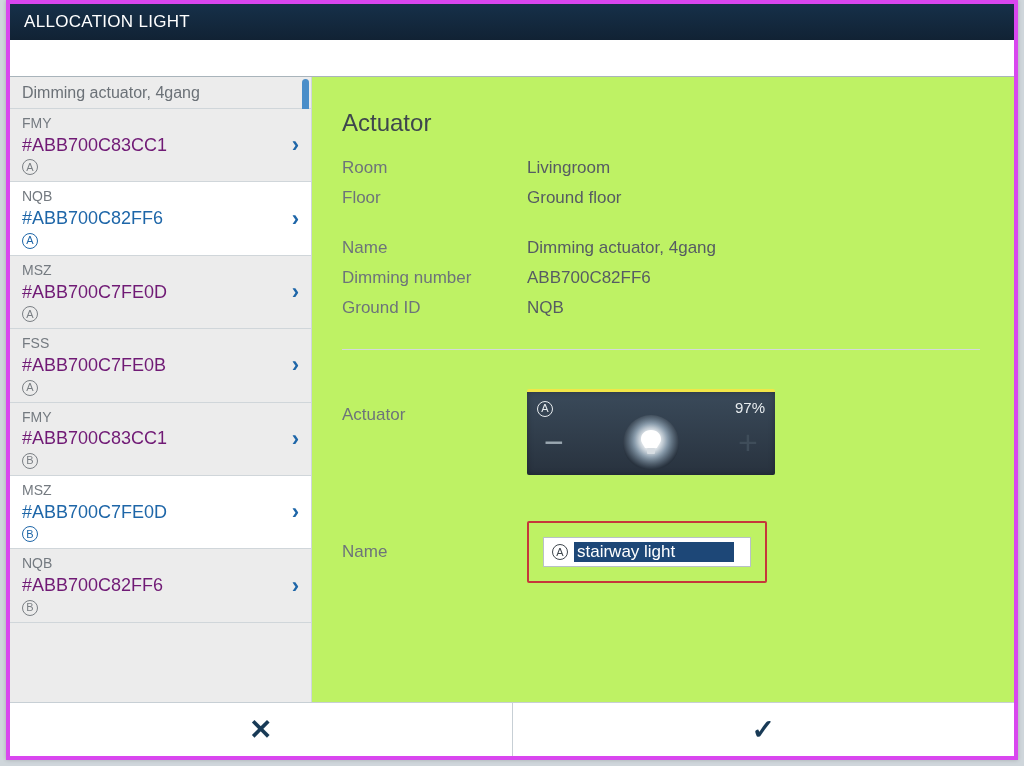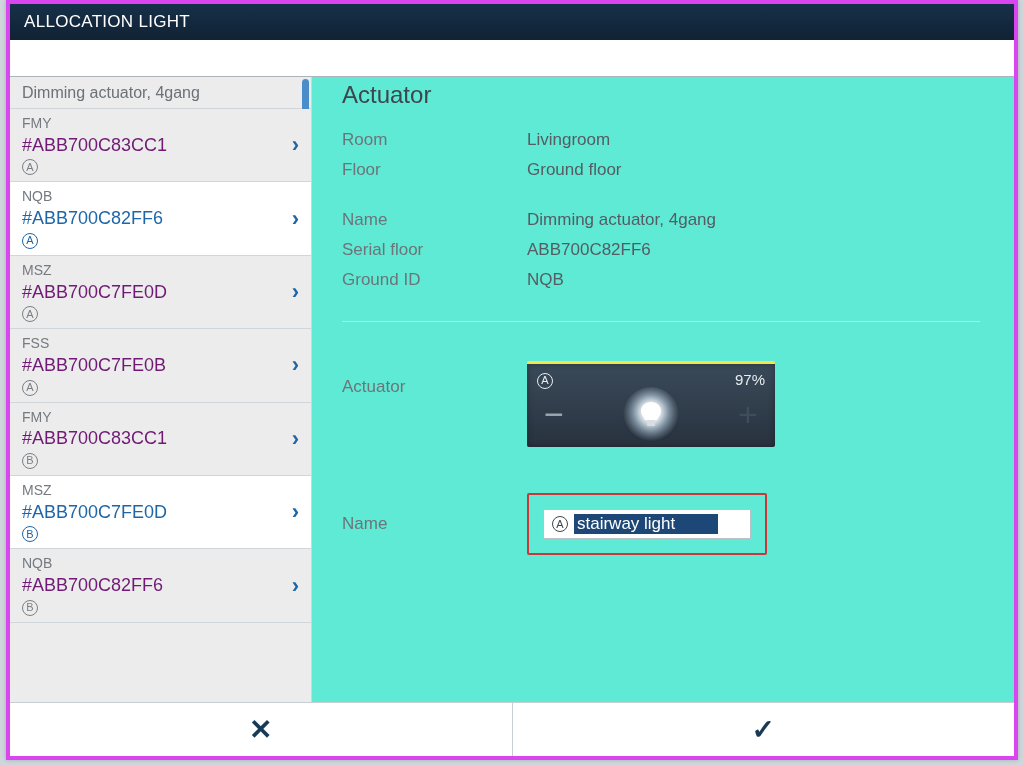--- a/index.html
+++ b/index.html
@@ -83,23 +83,23 @@
   }
   .scroll-indicator {
     position: absolute;
     right: 2px; top: 2px;
     width: 7px; height: 120px;
     background: #4a8ec9;
     border-radius: 4px;
   }
   .main {
     flex: 1;
-    padding: 4px 34px 10px 30px;
+    padding: 32px 34px 10px 30px;
     overflow: auto;
-    background: #5eead4;
+    background: #bef264;
   }
   .main h1 {
     font-size: 24px;
     color: #3e464d;
     font-weight: 400;
     margin-bottom: 16px;
   }
   .row {
     display: flex;
     font-size: 17px;
@@ -173,21 +173,21 @@
     gap: 6px;
   }
   .name-edit .chbadge {
     font-size: 14px;
     color: #3e464d;
   }
   .name-edit input {
     border: none;
     outline: none;
     font-size: 17px;
-    width: 144px;
+    width: 160px;
     background: #1d4777;
     color: #ffffff;
     padding: 0 3px;
   }
   .footer {
     height: 54px;
     border-top: 1px solid #c7cfd5;
     display: flex;
     background: #ffffff;
   }
@@ -282,21 +282,21 @@
         <div class="val">Ground floor</div>
       </div>
 
       <div class="spacer12"></div>
 
       <div class="row">
         <div class="lab">Name</div>
         <div class="val">Dimming actuator, 4gang</div>
       </div>
       <div class="row">
-        <div class="lab">Serial floor</div>
+        <div class="lab">Dimming number</div>
         <div class="val">ABB700C82FF6</div>
       </div>
       <div class="row">
         <div class="lab">Ground ID</div>
         <div class="val">NQB</div>
       </div>
 
       <hr class="hr">
 
       <div class="row" style="align-items:flex-start">

